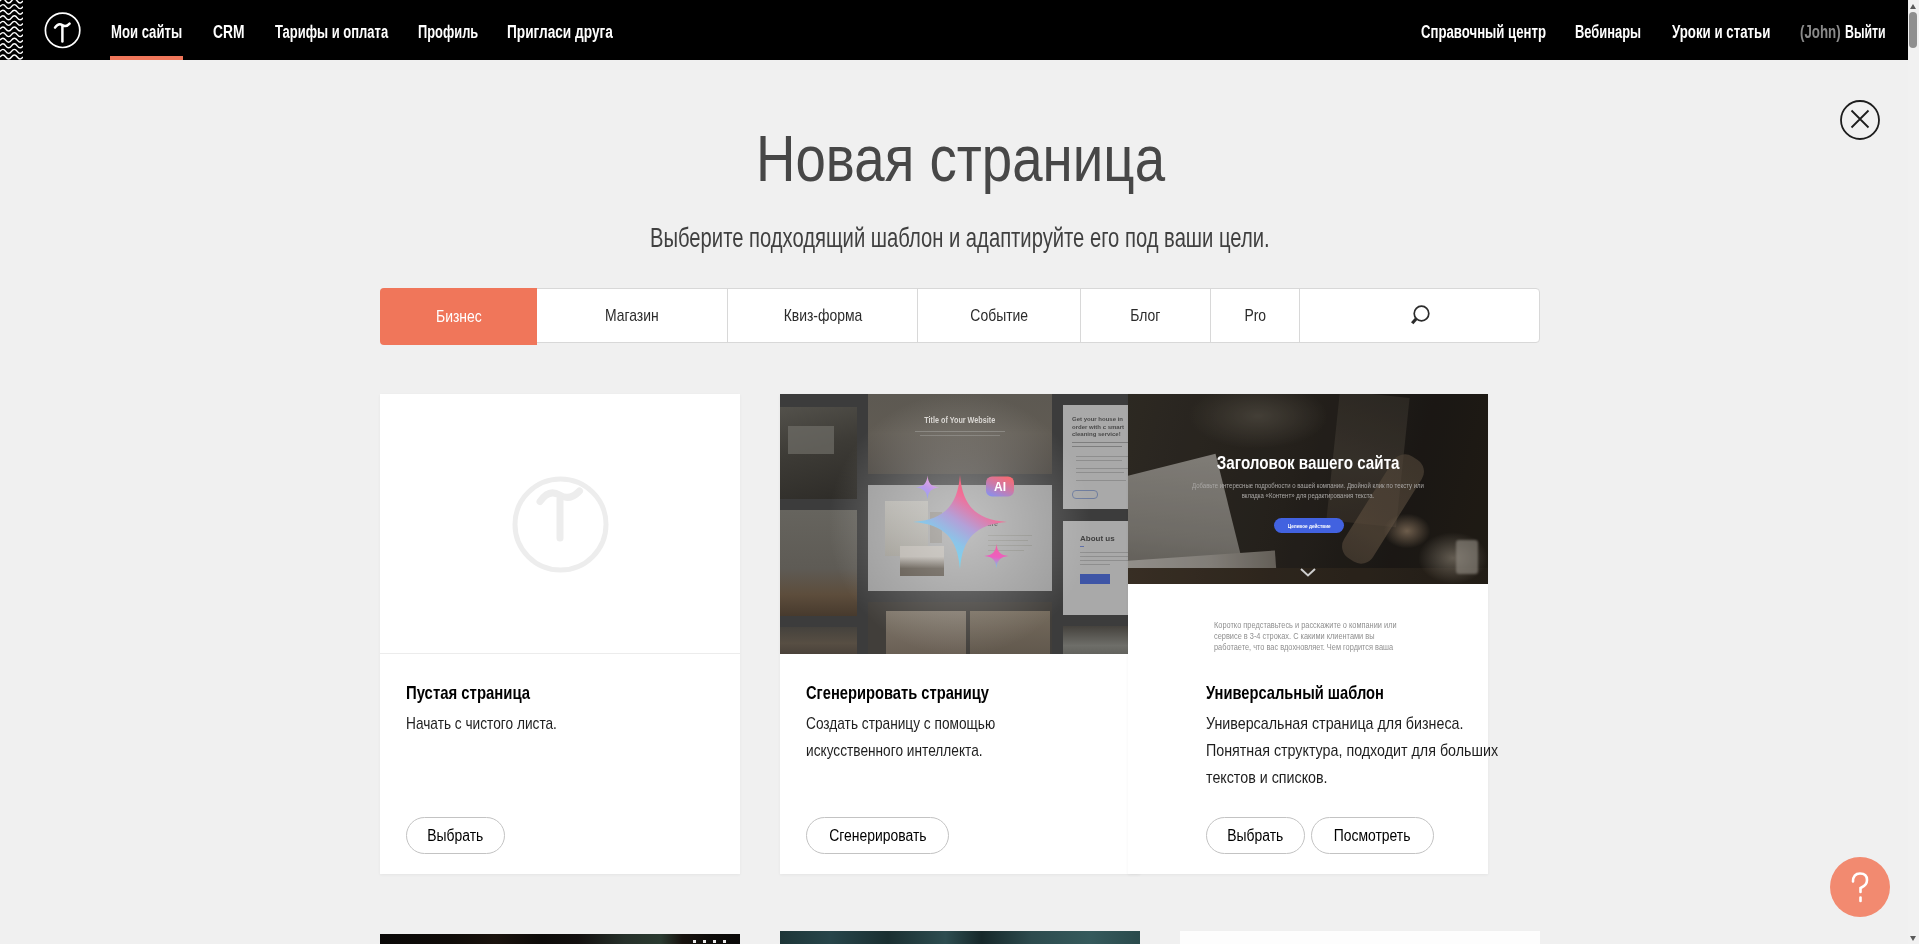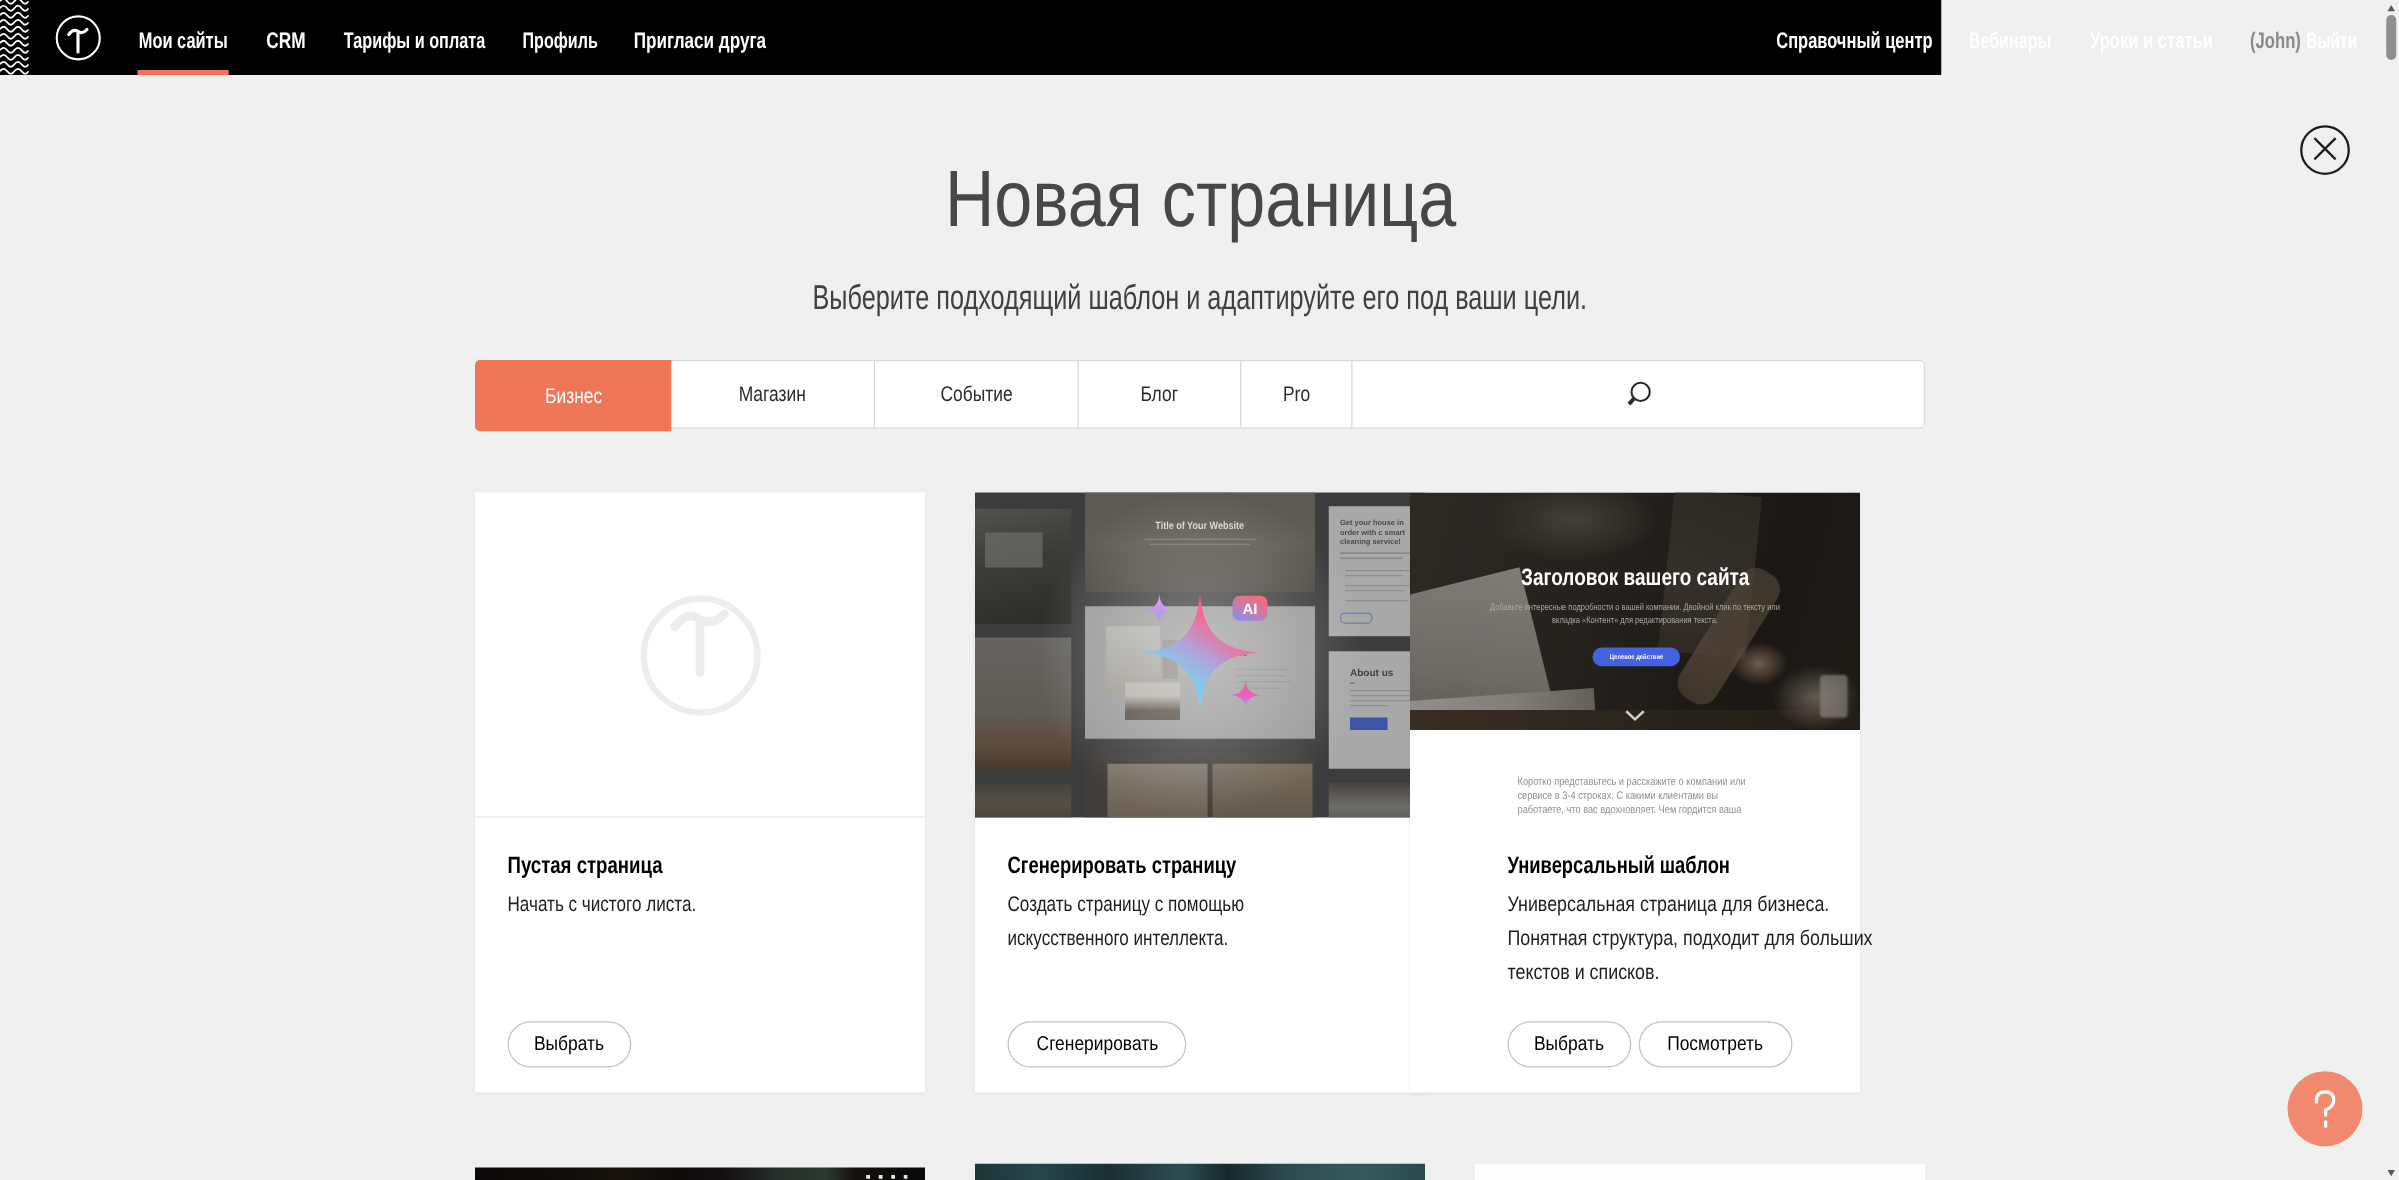--- a/index.html
+++ b/index.html
@@ -1,20 +1,20 @@
 <!DOCTYPE html>
 <html><head>
 <meta charset="utf-8">
 <style>
   * { margin:0; padding:0; box-sizing:border-box; }
   html,body { width:1919px; height:944px; overflow:hidden; background:#f0f0f0;
     font-family:"Liberation Sans", sans-serif; }
 
   
-  #nav { position:absolute; left:0; top:0; width:1553px; height:60px; background:#000;text-align:center; }
+  #nav { position:absolute; left:0; top:0; width:1908px; height:60px; background:#000;text-align:center; }
   .ni { position:absolute; top:23px; color:#fff; font-weight:bold; font-size:18px;
     white-space:nowrap; transform-origin:left top; line-height:1; }
   #underline { position:absolute; left:110px; top:56px; width:73px; height:4px; background:#f0765a; }
 
   
   #title { position:absolute; left:756px; top:124px; font-size:64px; color:#474747;
     white-space:nowrap; transform:scaleX(0.854); transform-origin:left top; line-height:1.12; }
   #subtitle { position:absolute; left:650px; top:222px; font-size:27.5px; color:#404040;
     white-space:nowrap; transform:scaleX(0.735); transform-origin:left top; line-height:1.15; }
 
@@ -97,22 +97,25 @@
   <path d="M11.5 10.5 L28.5 27.5 M28.5 10.5 L11.5 27.5" stroke="#1c1c1c" stroke-width="1.8" fill="none"></path>
 </svg>
 
 <div id="title">Новая страница</div>
 <div id="subtitle">Выберите подходящий шаблон и адаптируйте его под ваши цели.</div>
 
 <div id="tabs">
   <div class="tab active" style="width:157px">
       <span>Бизнес</span>
     </div>
-  <div class="tab" style="width:163px">
+  <div class="tab" style="width:191px">
       <span>Магазин</span>
+    </div>
+  <div class="tab" style="width:190px">
+      <span>Квиз-форма</span>
     </div>
   <div class="tab" style="width:163px">
       <span>Событие</span>
     </div>
   <div class="tab" style="width:130px">
       <span>Блог</span>
     </div>
   <div class="tab" style="width:89px">
       <span>Pro</span>
     </div>

